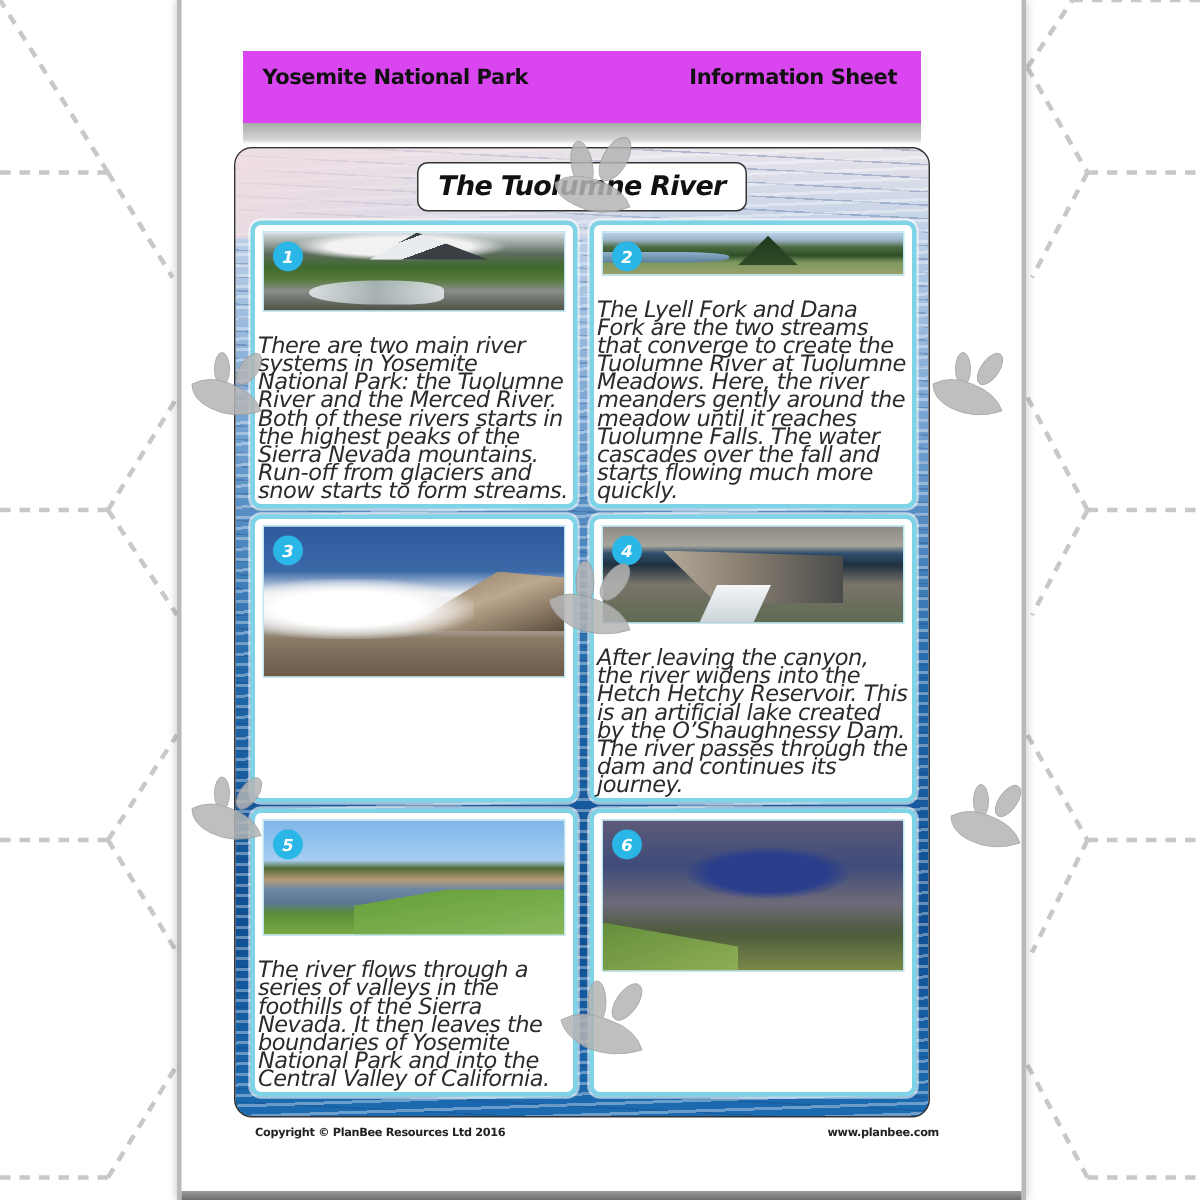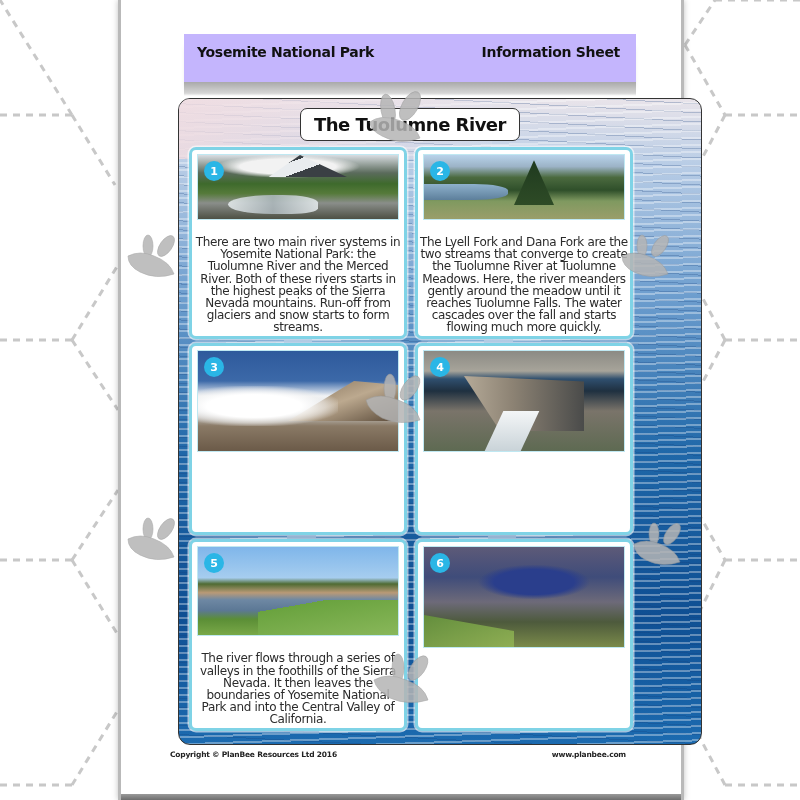--- a/index.html
+++ b/index.html
@@ -14,42 +14,43 @@
     border-left: 3px solid #b9b9b9; border-right: 3px solid #b9b9b9;
     box-shadow: 0 0 6px rgba(0,0,0,0.25);
     z-index: 1;
   }
   .page::after {
     content: ""; position: absolute; left: 0; right: 0; bottom: 0; height: 6px;
     background: linear-gradient(#9a9a9a, #6e6e6e);
   }
 
   .header-banner {
-    position: absolute; left: 184px; top: 34px; width: 452px; height: 48px;
-    background: #c4b5fd; z-index: 3;
+    position: absolute; left: 162px; top: 34px; width: 452px; height: 48px;
+    background: #d946ef; z-index: 3;
     box-shadow: 0 10px 6px -4px rgba(0,0,0,0.35);
   }
   .header-banner::after {
     content: ""; position: absolute; left: 0; right: 0; bottom: -14px; height: 14px;
     background: linear-gradient(#a9a9a9, #d6d6d6 80%, rgba(255,255,255,0));
   }
   .header-text {
     position: absolute; top: 10px; font-family: "DejaVu Sans", sans-serif;
     font-weight: bold; font-size: 14px; color: #111; letter-spacing: -0.3px;
   }
   .header-left { left: 13px; }
   .header-right { right: 16px; }
 
   .main-panel {
-    position: absolute; left: 178px; top: 98px; width: 524px; height: 647px;
+    position: absolute; left: 156px; top: 98px; width: 464px; height: 647px;
     border: 1.5px solid #333; border-radius: 12px; overflow: hidden; z-index: 3;
     background:
       repeating-linear-gradient(178deg, rgba(255,255,255,0.35) 0 2px, rgba(255,255,255,0) 2px 7px),
       repeating-linear-gradient(3deg, rgba(20,60,120,0.25) 0 1px, rgba(0,0,0,0) 1px 9px),
       linear-gradient(180deg, #e9e4ea 0%, #b9cde6 10%, #6f9fcf 30%, #1f67a8 55%, #0f4f93 80%, #1c6bb0 100%);
+    font-style: italic;
   }
   .panel-top-left-tint {
     position: absolute; left: 0; top: 0; width: 60%; height: 60px;
     background: linear-gradient(90deg, rgba(240,220,225,0.85), rgba(230,230,240,0.2));
   }
 
   .title-box {
     position: absolute; left: 121px; top: 9px; width: 220px; height: 33px;
     background: #ffffff; border: 1.5px solid #333; border-radius: 7px;
     display: flex; align-items: center; justify-content: center; z-index: 5;
@@ -72,21 +73,21 @@
   .card-photo {
     position: relative; width: 202px; height: 102px; border: 1px solid #bfe8f2; overflow: hidden;
   }
   .badge {
     position: absolute; left: 6px; top: 6px; width: 20px; height: 20px; border-radius: 50%;
     background: #2ab6e6; color: #fff; font-weight: bold; font-size: 11px;
     display: flex; align-items: center; justify-content: center;
     font-family: "DejaVu Sans", sans-serif; z-index: 2;
   }
   .card-text {
-    margin-top: 16px; width: 208px; text-align: center; font-size: 12px; line-height: 12.1px;
+    margin-top: 16px; width: 208px; text-align: left; font-size: 15px; line-height: 12.1px;
     color: #2b2b2b; font-family: "DejaVu Sans", sans-serif; letter-spacing: -0.35px;
   }
 
   
   .p1 { background:
       radial-gradient(ellipse 60% 30% at 45% 18%, #f2f2f2 0 40%, rgba(0,0,0,0) 60%),
       linear-gradient(180deg, #d8dde2 0%, #5b6b5c 28%, #3e6a2c 45%, #557a3a 60%, #8a8e8a 75%, #4d5044 100%); }
   .p1::before { content:""; position:absolute; left:35%; top:0; width:40%; height:35%;
       background: linear-gradient(160deg, #3a3f44 0 30%, #e9ecef 30% 55%, #3a3f44 55%); clip-path: polygon(0 100%, 40% 0, 100% 100%); }
   .p1::after { content:""; position:absolute; left:15%; bottom:8%; width:45%; height:30%;
@@ -193,20 +194,21 @@
     <div class="card">
       <div class="card-photo p3">
         <span class="badge">3</span>
       </div>
     </div>
 
     <div class="card">
       <div class="card-photo p4">
         <span class="badge">4</span>
       </div>
+      <p class="card-text">After leaving the canyon, the river widens into the Hetch Hetchy Reservoir. This is an artificial lake created by the O’Shaughnessy Dam. The river passes through the dam and continues its journey.</p>
     </div>
 
     <div class="card">
       <div class="card-photo p5">
         <span class="badge">5</span>
       </div>
       <p class="card-text">The river flows through a series of valleys in the foothills of the Sierra Nevada. It then leaves the boundaries of Yosemite National Park and into the Central Valley of California.</p>
     </div>
 
     <div class="card">

